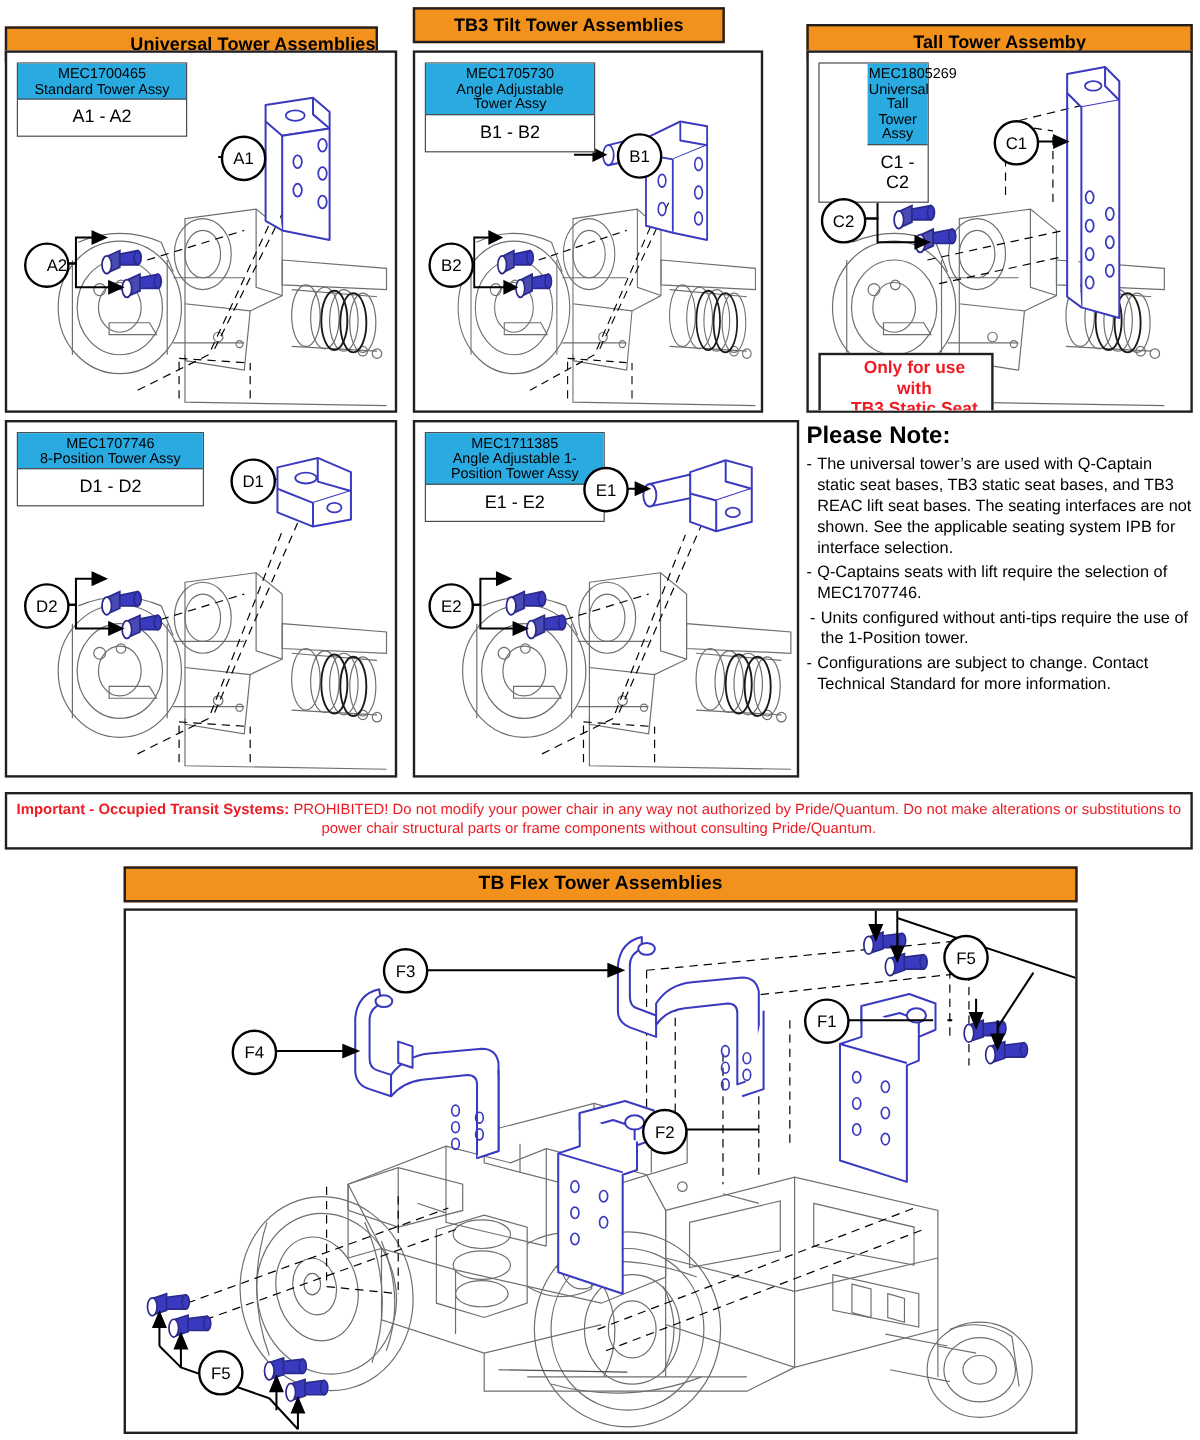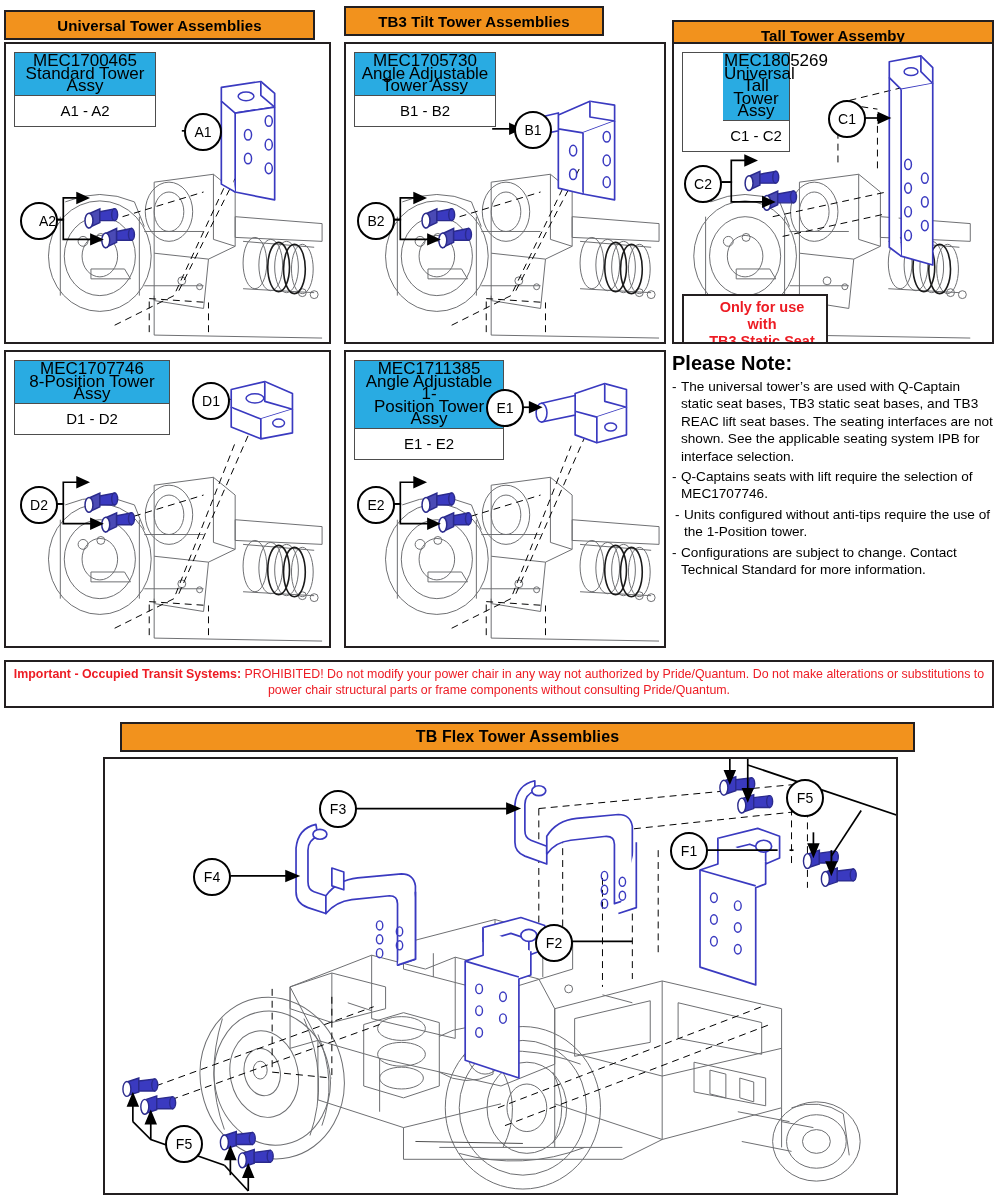--- a/index.html
+++ b/index.html
@@ -34,21 +34,21 @@
   
   .idbox{
     border:1px solid #4d4d4d;
     background:#fff;
     width:142px;
   }
   .idbox .pn{
     background:#29ABE2;
     border-bottom:1px solid #4d4d4d;
     text-align:center;
-    font-size:17px;
+    font-size:12px;
     line-height:12.6px;
     padding:2px 1px 2px 1px;
     color:#000;
   }
   .idbox .rng{
     text-align:center;
     font-size:15px;
     padding:6px 2px 7px 2px;
     color:#000;
   }
@@ -91,21 +91,21 @@
   }
   .transit b{font-weight:bold;}
 
   
   .art{position:absolute;left:0;top:0;width:100%;height:100%;}
   .art svg{display:block;width:100%;height:100%;}
 </style>
 </head>
 <body>
 
-<div class="abs section-header" style="left:4px;top:10px;width:311px;height:30px;">
+<div class="abs section-header" style="left:4px;top:22px;width:311px;height:30px;justify-content:flex-end;">
   <span>Universal Tower Assemblies</span>
 </div>
 <div class="abs section-header" style="left:344px;top:6px;width:260px;height:30px;">
   <span>TB3 Tilt Tower Assemblies</span>
 </div>
 <div class="abs section-header" style="left:672px;top:20px;width:322px;height:30px;">
   <span>Tall Tower Assemby</span>
 </div>
 
 <div class="abs panel" style="left:4px;top:42px;width:327px;height:302px;">
@@ -201,21 +201,21 @@
   </div>
 
   <div class="abs bub" style="left:178px;top:69px;">
     <span>A1</span>
   </div>
   <div class="abs bub" style="left:14px;top:158px;justify-content:flex-end;">
     <span>A2</span>
   </div>
 </div>
 
-<div class="abs panel" style="left:344px;top:42px;width:322px;height:302px;">
+<div class="abs panel" style="left:344px;top:42px;width:292px;height:302px;">
   <div class="art">
     <svg viewBox="0 0 322 302" preserveAspectRatio="none">
       <g stroke="#6d6e71" fill="none" stroke-width="1">
         <ellipse cx="92" cy="215" rx="52" ry="56"></ellipse>
         <ellipse cx="92" cy="215" rx="36" ry="40"></ellipse>
         <ellipse cx="92" cy="215" rx="18" ry="21"></ellipse>
         <path d="M52 175 L52 255 M132 175 L132 255"></path>
         <path d="M57 160 Q92 145 127 160 L137 185"></path>
         <circle cx="75" cy="200" r="5"></circle>
           <circle cx="93" cy="196" r="4"></circle>
@@ -383,21 +383,21 @@
         <path d="M192 75 L207 75" fill="none"></path>
         <path d="M207 70 L218 75 L207 80 Z"></path>
         <path d="M48 140 L58 140 L58 118 L72 118" fill="none"></path>
         <path d="M48 140 L58 140 L58 160 L90 160" fill="none"></path>
         <path d="M72 113 L83 118 L72 123 Z"></path>
         <path d="M90 155 L101 160 L90 165 Z"></path>
       </g>
     </svg>
   </div>
 
-  <div class="abs idbox" style="left:8px;top:8px;width:108px;padding-left:40px;">
+  <div class="abs idbox" style="left:8px;top:8px;width:92px;padding-left:40px;">
     <div class="pn">
       <span>MEC1805269</span><br>
       <span style="white-space:pre-line">Universal Tall
 Tower Assy</span>
     </div>
     <div class="rng">C1 - C2</div>
   </div>
 
   <div class="abs bub" style="left:154px;top:56px;">
     <span>C1</span>
@@ -619,21 +619,21 @@
       <span class="dash">-</span>
       <span class="txt">Configurations are subject to change. Contact Technical Standard for more information.</span>
     </div>
   </div>
 </div>
 
 <div class="abs transit" style="left:4px;top:660px;width:990px;height:48px;">
   <b>Important - Occupied Transit Systems:</b><span> PROHIBITED! Do not modify your power chair in any way not authorized by Pride/Quantum. Do not make alterations or substitutions to power chair structural parts or frame components without consulting Pride/Quantum.</span>
 </div>
 
-<div class="abs section-header big" style="left:103px;top:722px;width:795px;height:30px;margin-left:17px;">
+<div class="abs section-header big" style="left:103px;top:722px;width:795px;height:30px;">
   <span>TB Flex Tower Assemblies</span>
 </div>
 
 <div class="abs panel" style="left:103px;top:757px;width:795px;height:438px;">
   <div class="art">
     <svg viewBox="0 0 795 438" preserveAspectRatio="none">
 
       <g stroke="#6d6e71" fill="none" stroke-width="1">
 
         <ellipse cx="168" cy="322" rx="72" ry="82" transform="rotate(-12 168 322)"></ellipse>

